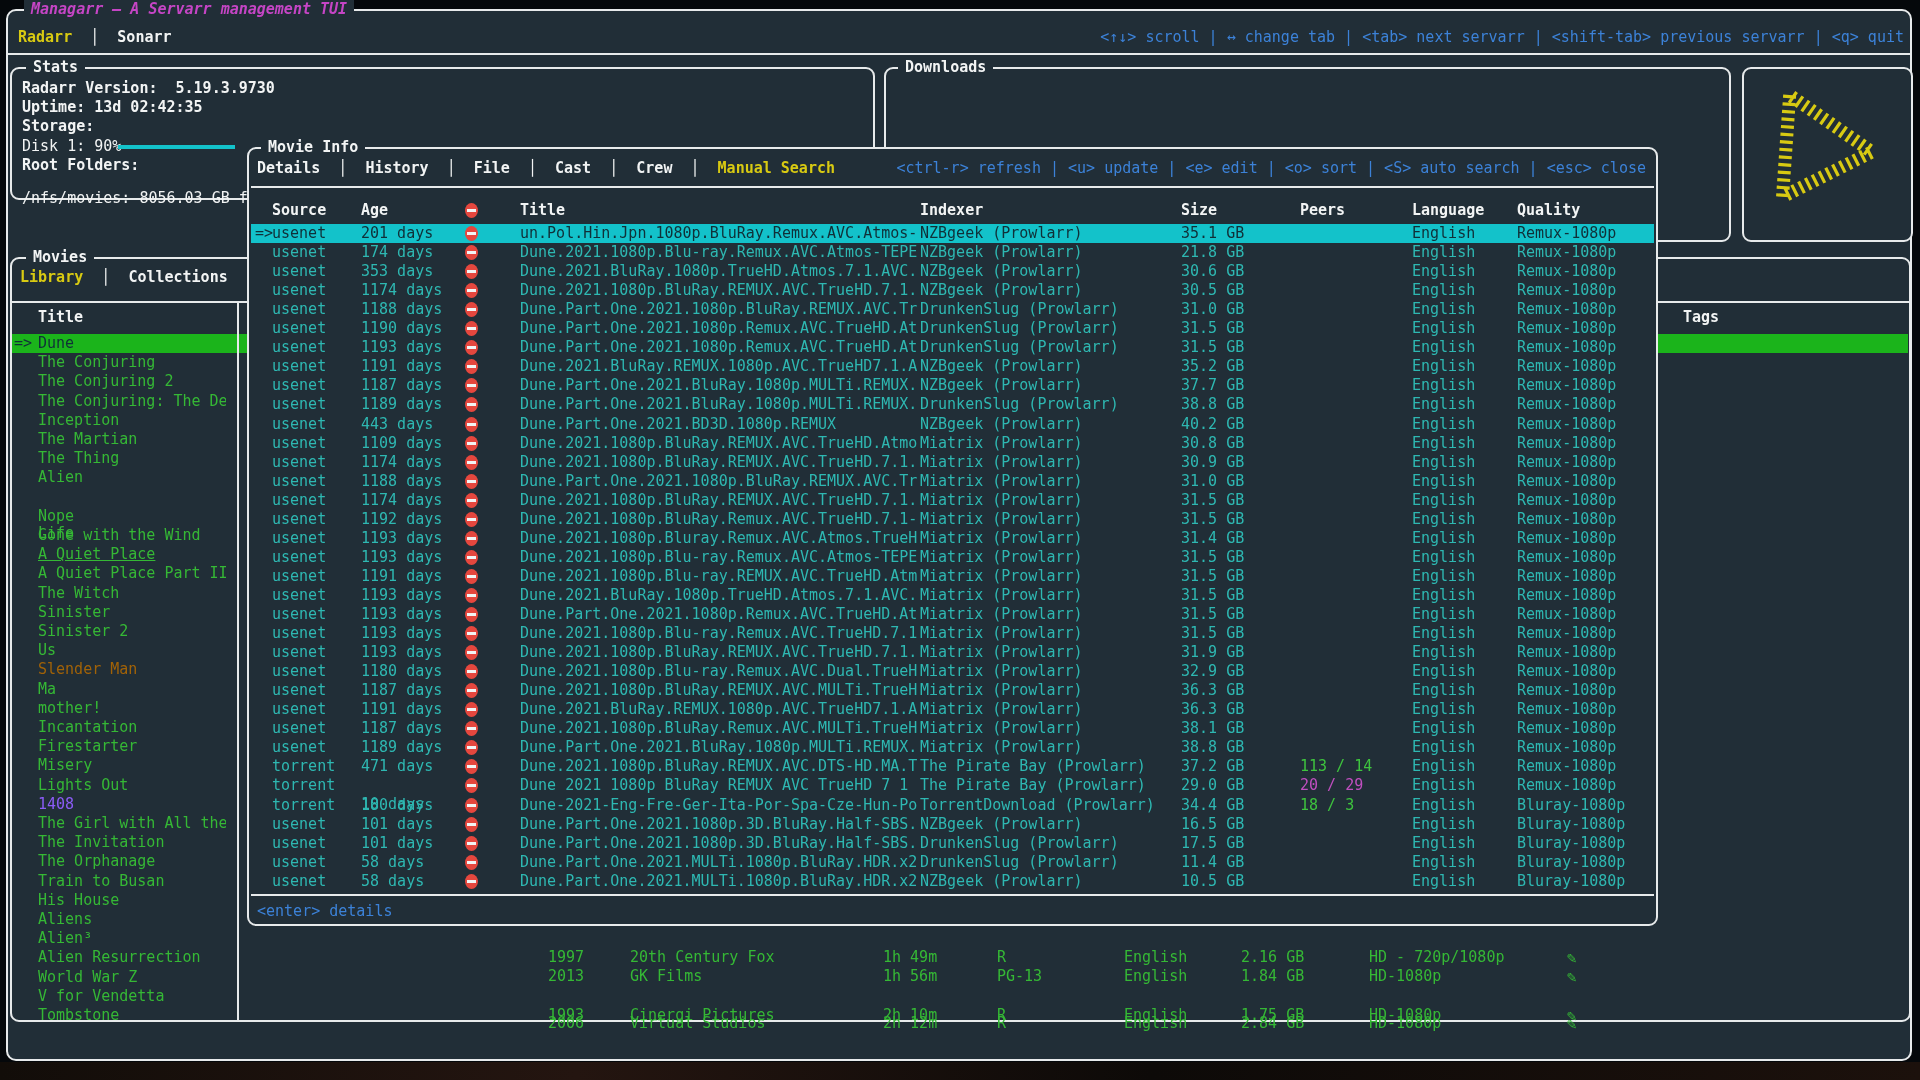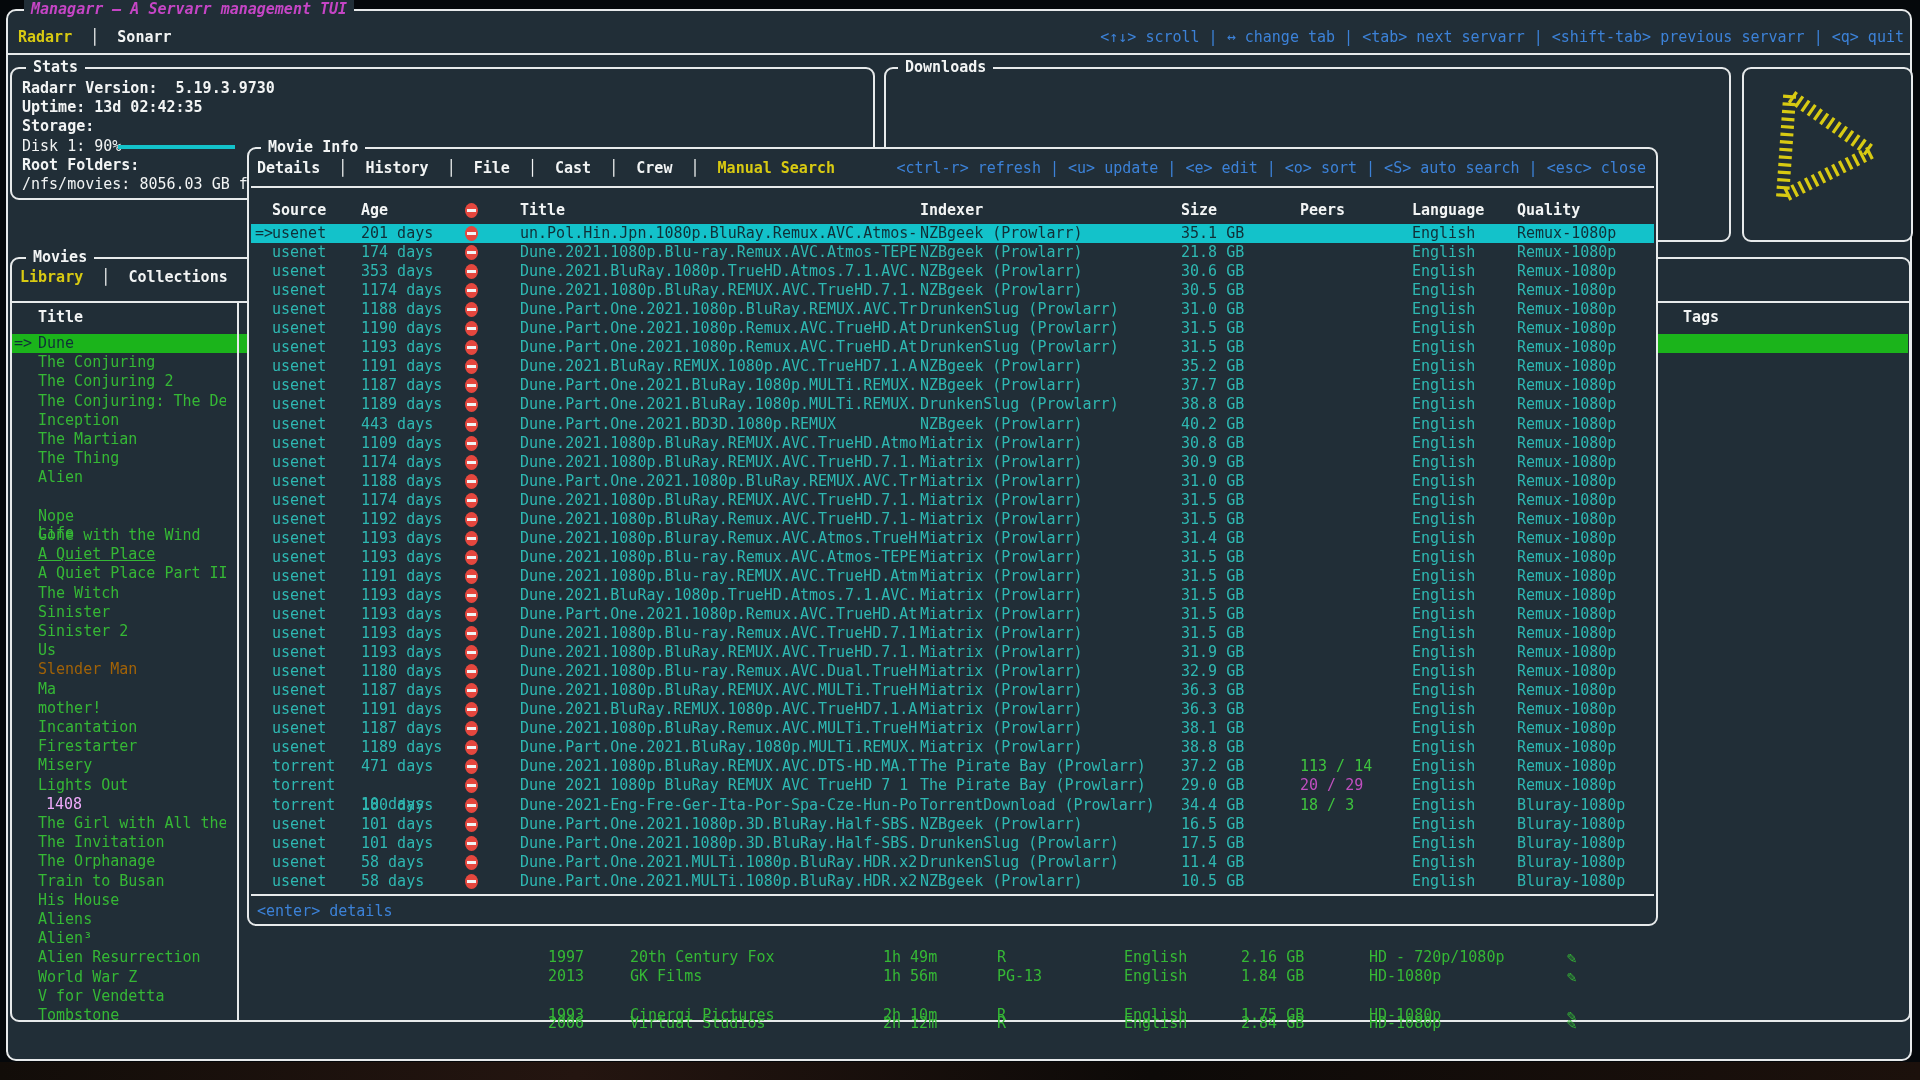--- a/index.html
+++ b/index.html
@@ -44,21 +44,21 @@
   <div class="hline" style="left:8px;top:53px;width:1902px;"></div>
 
   <div class="panel" style="left:10px;top:67px;width:865px;height:133px;"></div>
   <span class="ptitle" style="left:26px;top:58px;">Stats</span>
   <span class="abs whb" style="left:22px;top:79px;">Radarr Version:  5.19.3.9730</span>
   <span class="abs whb" style="left:22px;top:98px;">Uptime: 13d 02:42:35</span>
   <span class="abs whb" style="left:22px;top:117px;">Storage:</span>
   <span class="abs wh" style="left:22px;top:137px;">Disk 1: 90%</span>
   <div class="abs" style="left:118px;top:145px;width:117px;height:4px;background:#13c2ca;"></div>
   <span class="abs whb" style="left:22px;top:156px;">Root Folders:</span>
-  <span class="abs wh" style="left:22px;top:175px;">/nfs/movies: 8056.03 GB f</span>
+  <span class="abs wh" style="left:22px;top:189px;">/nfs/movies: 8056.03 GB f</span>
 
   <div class="panel" style="left:884px;top:67px;width:847px;height:175px;"></div>
   <span class="ptitle" style="left:898px;top:58px;">Downloads</span>
 
   <div class="panel" style="left:1742px;top:67px;width:171px;height:175px;"></div>
   <svg class="abs" style="left:1770px;top:82px;" width="120" height="140" viewBox="0 0 120 140">
     <polygon points="16,16 16,118 102,67" fill="none" stroke="#d8ca12" stroke-width="13" stroke-dasharray="3.2 4.4" stroke-linejoin="round" transform="rotate(4 60 67)"></polygon>
   </svg>
 
   <div class="panel" style="left:10px;top:257px;width:1901px;height:765px;"></div>
@@ -87,21 +87,21 @@
       <div class="mrow abs" style="left: 38px; top: 602.8px; color: rgb(53, 184, 53);">Sinister</div>
       <div class="mrow abs" style="left: 38px; top: 622px; color: rgb(53, 184, 53);">Sinister 2</div>
       <div class="mrow abs" style="left: 38px; top: 641.2px; color: rgb(53, 184, 53);">Us</div>
       <div class="mrow abs" style="left: 38px; top: 660.4px; color: #a16207;">Slender Man</div>
       <div class="mrow abs" style="left: 38px; top: 679.6px; color: rgb(53, 184, 53);">Ma</div>
       <div class="mrow abs" style="left: 38px; top: 698.8px; color: rgb(53, 184, 53);">mother!</div>
       <div class="mrow abs" style="left: 38px; top: 718px; color: rgb(53, 184, 53);">Incantation</div>
       <div class="mrow abs" style="left: 38px; top: 737.2px; color: rgb(53, 184, 53);">Firestarter</div>
       <div class="mrow abs" style="left: 38px; top: 756.4px; color: rgb(53, 184, 53);">Misery</div>
       <div class="mrow abs" style="left: 38px; top: 775.6px; color: rgb(53, 184, 53);">Lights Out</div>
-      <div class="mrow abs" style="left: 38px; top: 794.8px; color: #f0abfc; margin-left: 8px;">1408</div>
+      <div class="mrow abs" style="left: 38px; top: 794.8px; color: #8b5cf6;">1408</div>
       <div class="mrow abs" style="left: 38px; top: 814px; color: rgb(53, 184, 53);">The Girl with All the</div>
       <div class="mrow abs" style="left: 38px; top: 833.2px; color: rgb(53, 184, 53);">The Invitation</div>
       <div class="mrow abs" style="left: 38px; top: 852.4px; color: rgb(53, 184, 53);">The Orphanage</div>
       <div class="mrow abs" style="left: 38px; top: 871.6px; color: rgb(53, 184, 53);">Train to Busan</div>
       <div class="mrow abs" style="left: 38px; top: 890.8px; color: rgb(53, 184, 53);">His House</div>
       <div class="mrow abs" style="left: 38px; top: 910px; color: rgb(53, 184, 53);">Aliens</div>
       <div class="mrow abs" style="left: 38px; top: 929.2px; color: rgb(53, 184, 53);">Alien³</div>
       <div class="mrow abs" style="left: 38px; top: 948.4px; color: rgb(53, 184, 53);">Alien Resurrection</div>
       <div class="mrow abs" style="left: 38px; top: 967.6px; color: rgb(53, 184, 53);">World War Z</div>
       <div class="mrow abs" style="left: 38px; top: 986.8px; color: rgb(53, 184, 53);">V for Vendetta</div>

